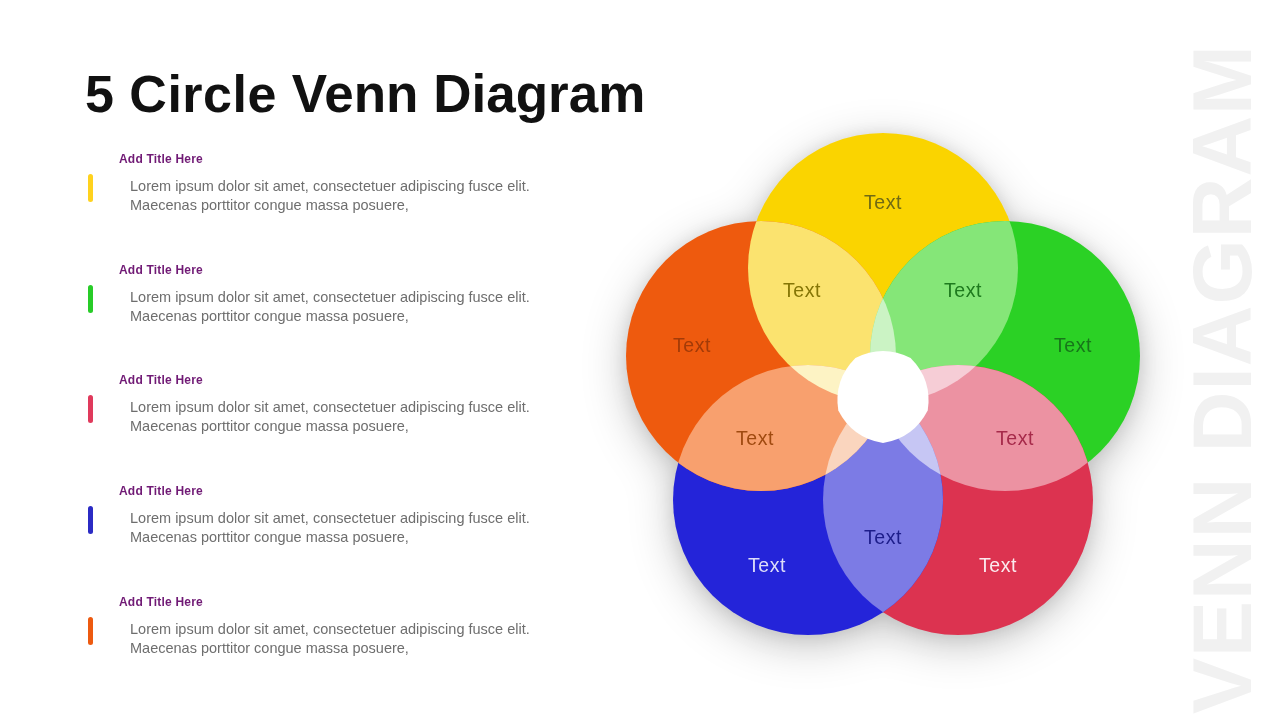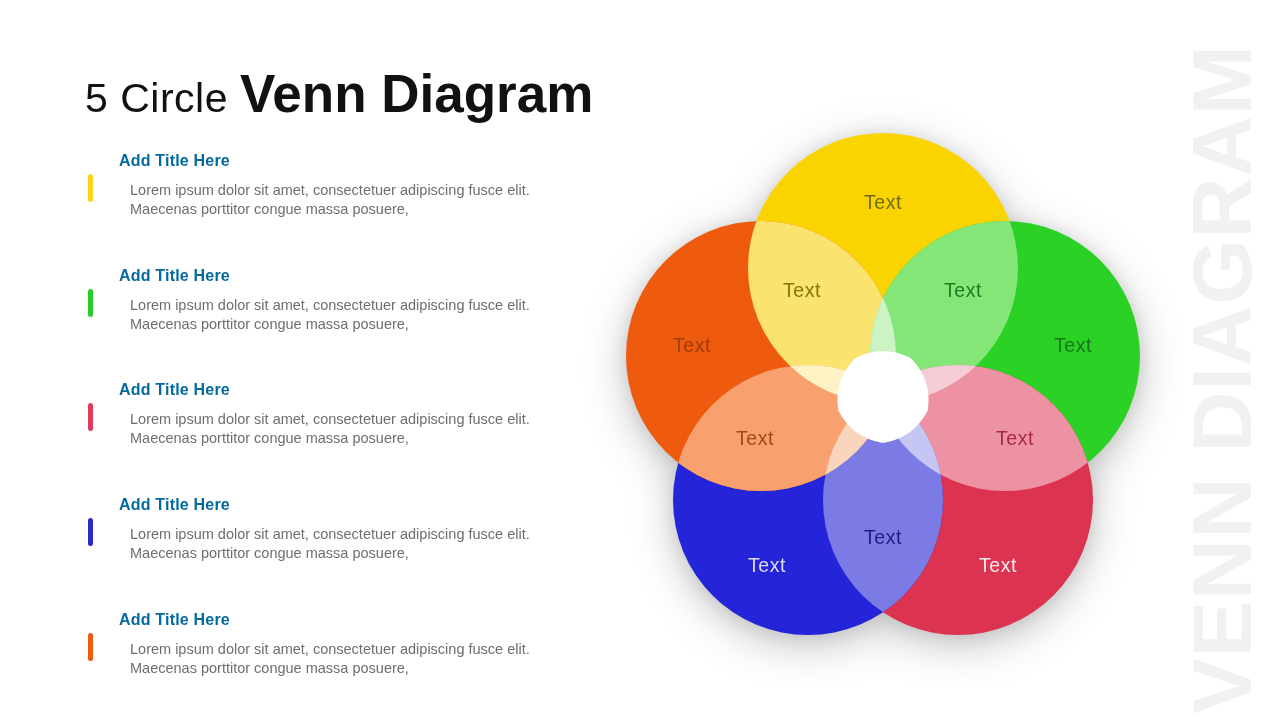--- a/index.html
+++ b/index.html
@@ -1,29 +1,29 @@
 <!DOCTYPE html>
 <html><head>
 <meta charset="utf-8">
 <style>
   html,body{margin:0;padding:0;background:#e9e9e9;}
   .slide{position:relative;width:1280px;height:720px;background:#ffffff;overflow:hidden;
          font-family:"Liberation Sans", sans-serif;}
   
   .title{position:absolute;left:85px;top:42px;white-space:nowrap;color:#111;}
-  .title .pre{font-size:41px;font-weight:400;letter-spacing:0.5px;}
+  .title .pre{font-size:52px;font-weight:700;letter-spacing:0.5px;}
   .title .em{font-size:53px;font-weight:800;letter-spacing:0px;}
   
   .watermark{position:absolute;left:1180px;top:714px;transform:rotate(-90deg);
              transform-origin:0 0;font-size:84px;font-weight:800;color:#f1f1f1;
              letter-spacing:1px;white-space:nowrap;line-height:1;}
   
   .list{position:absolute;left:88px;top:152px;}
   .item{position:relative;padding-left:31px;margin-bottom:48px;width:460px;}
-  .item h3{margin:0 0 8px 0;font-size:16px;font-weight:700;color:#0369a1;letter-spacing:.2px;}
+  .item h3{margin:0 0 8px 0;font-size:12px;font-weight:700;color:#701a75;letter-spacing:.2px;}
   .item p{margin:11px;font-size:14.5px;line-height:1.3;color:#6e6e6e;max-width:444px;}
   .item.narrow p{max-width:400px;}
   .bar{position:absolute;left:0;top:22px;width:5px;height:28px;border-radius:3px;background:#ccc;}
   
   .venn{position:absolute;left:595px;top:100px;
         filter:drop-shadow(0 10px 22px rgba(0,0,0,0.22)) drop-shadow(0 2px 8px rgba(0,0,0,0.10));}
   .venn text{font-size:19.5px;letter-spacing:.5px;}
 </style>
 </head>
 <body>

